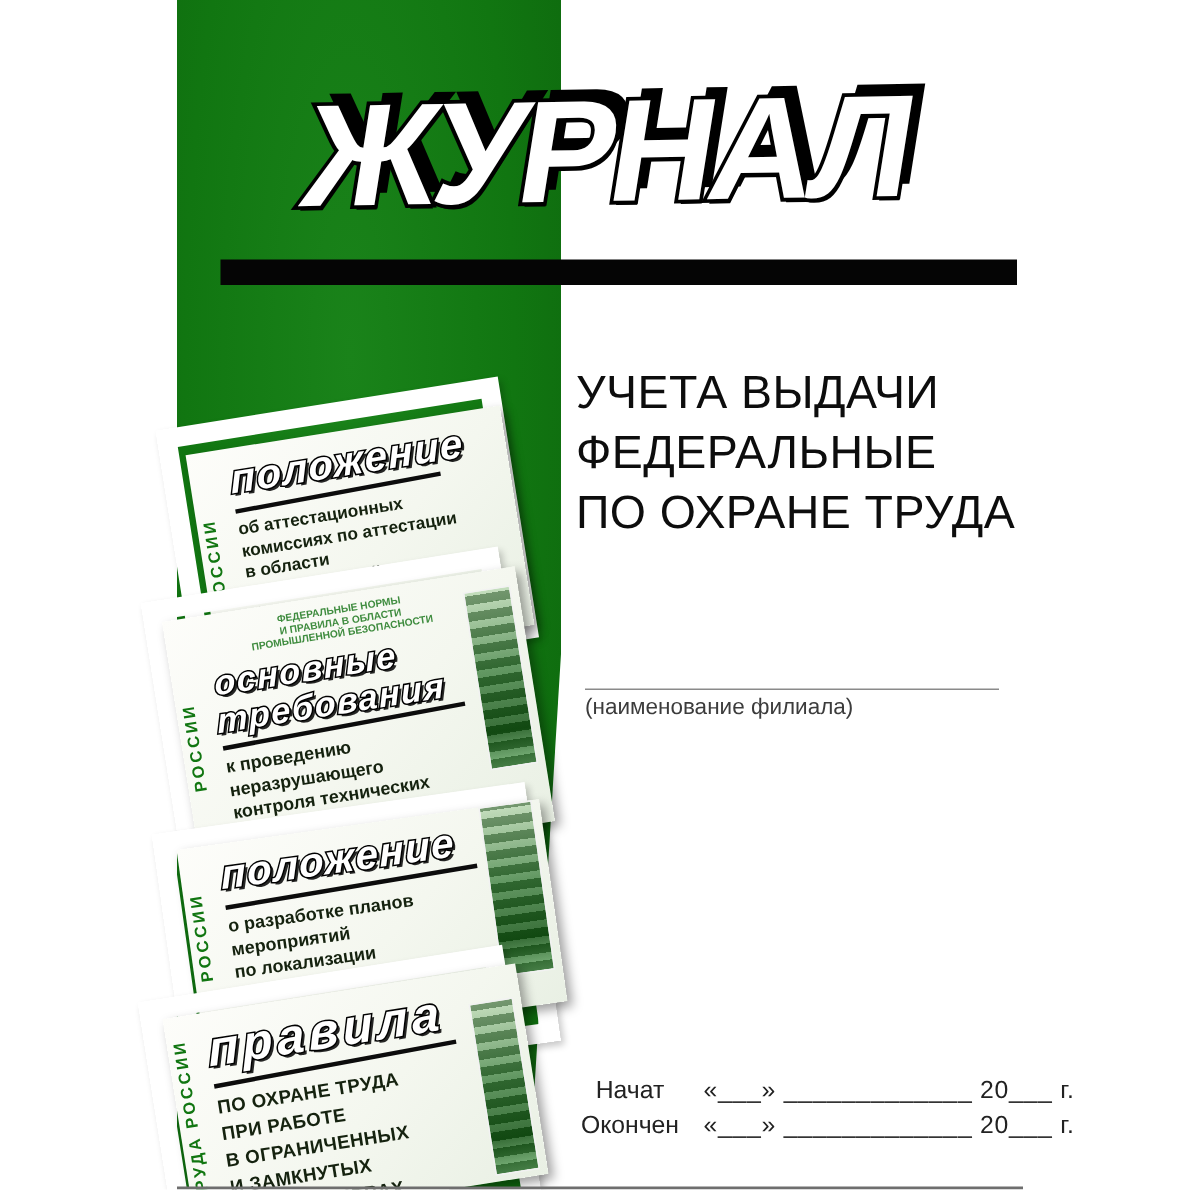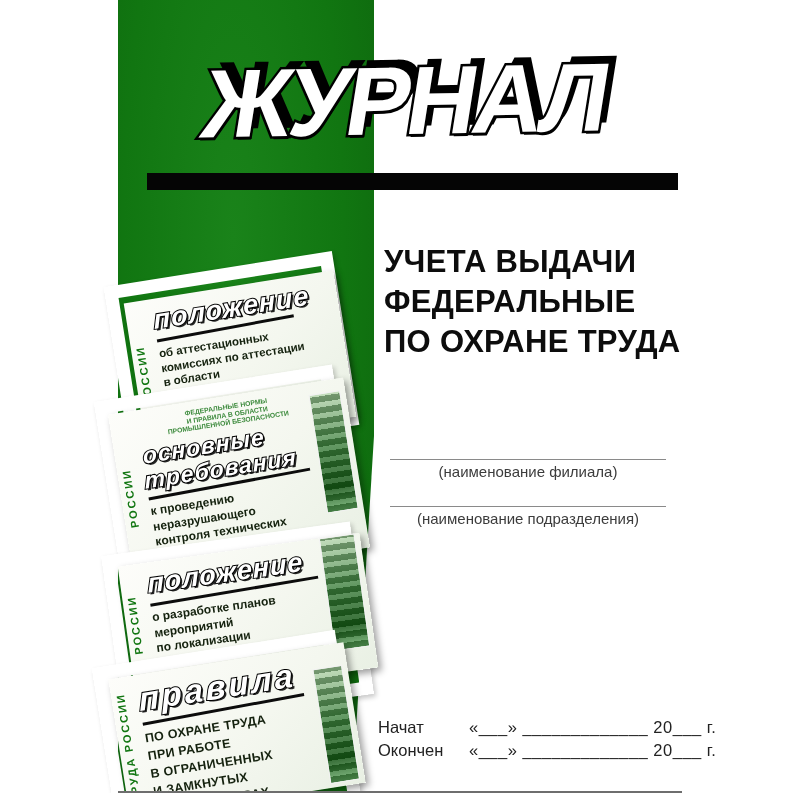--- a/index.html
+++ b/index.html
@@ -19,32 +19,32 @@
     position:absolute;left:140px;top:52px;width:530px;text-align:center;
     font-size:97px;line-height:1;font-weight:bold;letter-spacing:-4px;
     color:#fff;-webkit-text-stroke:5px #000;paint-order:stroke fill;
     text-shadow:7px -8px 0 #000, 2px 3px 0 #000;
     transform:skewX(-10deg) rotate(-1deg);
     z-index:10;white-space:nowrap;
   }
   .title-rule{position:absolute;left:147px;top:173px;width:531px;height:17px;background:#050505;z-index:10;}
 
   
-  .subtitle{position:absolute;left:384px;top:242px;z-index:10;color:#0d0d0d;font-weight:bold;font-size:31px;line-height:40px;letter-spacing:.3px;}
+  .subtitle{position:absolute;left:384px;top:242px;z-index:10;color:#0d0d0d;font-weight:normal;font-size:31px;line-height:40px;letter-spacing:.3px;}
 
   
   .field{position:absolute;left:390px;width:276px;z-index:10;}
   .field-1{top:459px;} .field-2{top:506px;}
   .field-rule{height:1px;background:#8a8a8a;}
-  .field-label{margin-top:3px;text-align:center;font-size:15px;color:#3c3c3c;}
+  .field-label{margin-top:3px;font-size:15px;color:#3c3c3c;}
 
   
   .dates{position:absolute;left:378px;top:716px;z-index:10;font-size:16.5px;color:#222;}
   .date-row{display:flex;line-height:23px;}
-  .date-label{width:84px;text-align:left;margin-right:7px;}
+  .date-label{width:84px;text-align:center;margin-right:7px;}
   .date-value{white-space:nowrap;letter-spacing:.5px;}
 
   
   .bottom-edge{position:absolute;left:118px;top:791px;width:564px;height:2px;background:#6e6e6e;z-index:20;}
   .bottom-mask{position:absolute;left:0;top:793px;width:800px;height:7px;background:#fff;z-index:30;}
 
   
   .frame{position:absolute;border:13px solid #fff;background:transparent;box-shadow:2px 3px 5px rgba(0,0,0,.22);}
   .card{
     position:absolute;background:linear-gradient(140deg,#fdfdfa 0%,#f4f7ef 55%,#e9f0e4 100%);
@@ -168,24 +168,20 @@
   <div class="subtitle">
     <div>УЧЕТА ВЫДАЧИ</div>
     <div>ФЕДЕРАЛЬНЫЕ</div>
     <div>ПО ОХРАНЕ ТРУДА</div>
   </div>
 
   <div class="field field-1">
     <div class="field-rule"></div>
     <div class="field-label">(наименование филиала)</div>
   </div>
-  <div class="field field-2">
-    <div class="field-rule"></div>
-    <div class="field-label">(наименование подразделения)</div>
-  </div>
 
   <div class="dates">
     <div class="date-row">
       <span class="date-label">Начат</span>
       <span class="date-value">«___» _____________ 20___ г.</span>
     </div>
     <div class="date-row">
       <span class="date-label">Окончен</span>
       <span class="date-value">«___» _____________ 20___ г.</span>
     </div>

